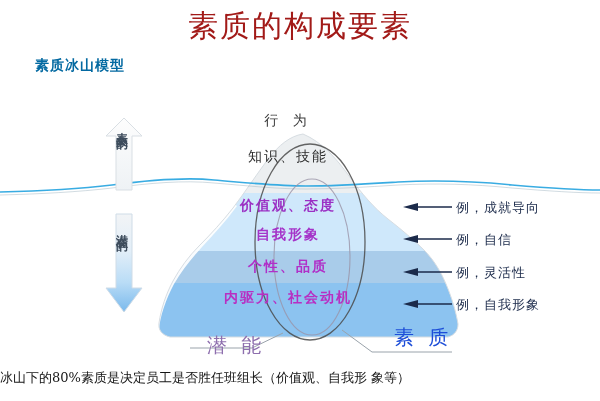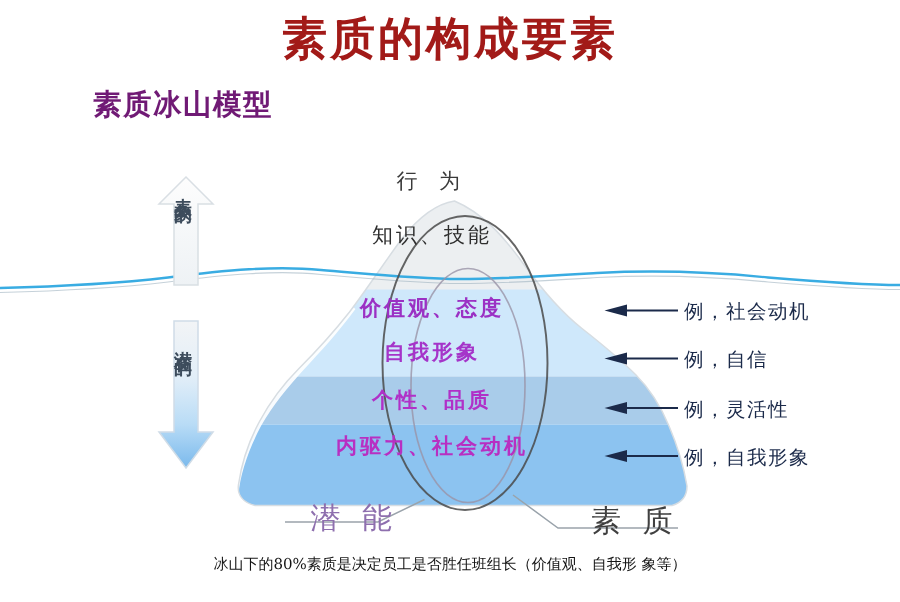--- a/index.html
+++ b/index.html
@@ -21,32 +21,32 @@
     background: #ffffff;
   }
 
   
   .title {
     position: absolute;
     left: 0; top: 6px;
     width: 600px;
     text-align: center;
     font-size: 30px;
-    font-weight: bold;
+    font-weight: normal;
     color: #a21a18;
     letter-spacing: 2px;
     font-family: "DejaVu Serif", "Liberation Serif", serif;
     white-space: nowrap;
   }
   .subtitle {
     position: absolute;
-    left: 62px; top: 57px;
-    font-size: 19px;
-    font-weight: bold;
-    color: #701a75;
+    left: 35px; top: 57px;
+    font-size: 14px;
+    font-weight: bold;
+    color: #0369a1;
     letter-spacing: 1px;
     font-family: "DejaVu Serif", "Liberation Serif", serif;
     white-space: nowrap;
   }
 
   
   #scene {
     position: absolute;
     left: 0; top: 0;
     width: 600px; height: 401px;
@@ -120,29 +120,28 @@
 
   
   .callout {
     position: absolute;
     font-size: 20px;
     white-space: nowrap;
     letter-spacing: 4px;
     font-family: "DejaVu Serif", "Liberation Serif", serif;
   }
   .callout-latent { left: 207px; top: 332px; color: #8e6fae; }
-  .callout-quality{ left: 394px; top: 334px; color: #404040; }
+  .callout-quality{ left: 394px; top: 324px; color: #1d4ed8; }
 
   
   .caption {
     position: absolute;
     left: 0; top: 369px;
     width: 600px;
-    text-align: center;
-    font-size: 10px;
+    font-size: 13px;
     color: #141414;
     white-space: nowrap;
     font-family: "DejaVu Serif", "Liberation Serif", serif;
   }
 </style>
 </head>
 <body>
 
 <div id="stage">
 
@@ -241,21 +240,21 @@
   <div class="vtext vtext-surface">表象的</div>
   <div class="vtext vtext-latent">潜在的</div>
 
   <div class="lbl lbl-behavior">行  为</div>
   <div class="lbl lbl-knowledge">知识、技能</div>
   <div class="lbl lbl-values">价值观、态度</div>
   <div class="lbl lbl-selfimage">自我形象</div>
   <div class="lbl lbl-traits">个性、品质</div>
   <div class="lbl lbl-motive">内驱力、社会动机</div>
 
-  <div class="ex" style="left:456px; top:199px;">例，社会动机</div>
+  <div class="ex" style="left:456px; top:199px;">例，成就导向</div>
   <div class="ex" style="left:456px; top:264px;">例，灵活性</div>
   <div class="ex" style="left:456px; top:231px;">例，自信</div>
   <div class="ex" style="left:456px; top:296px;">例，自我形象</div>
 
   <div class="callout callout-latent">潜 能</div>
   <div class="callout callout-quality">素 质</div>
 
   <div class="caption">冰山下的80%素质是决定员工是否胜任班组长（价值观、自我形 象等）</div>
 
 </div>

